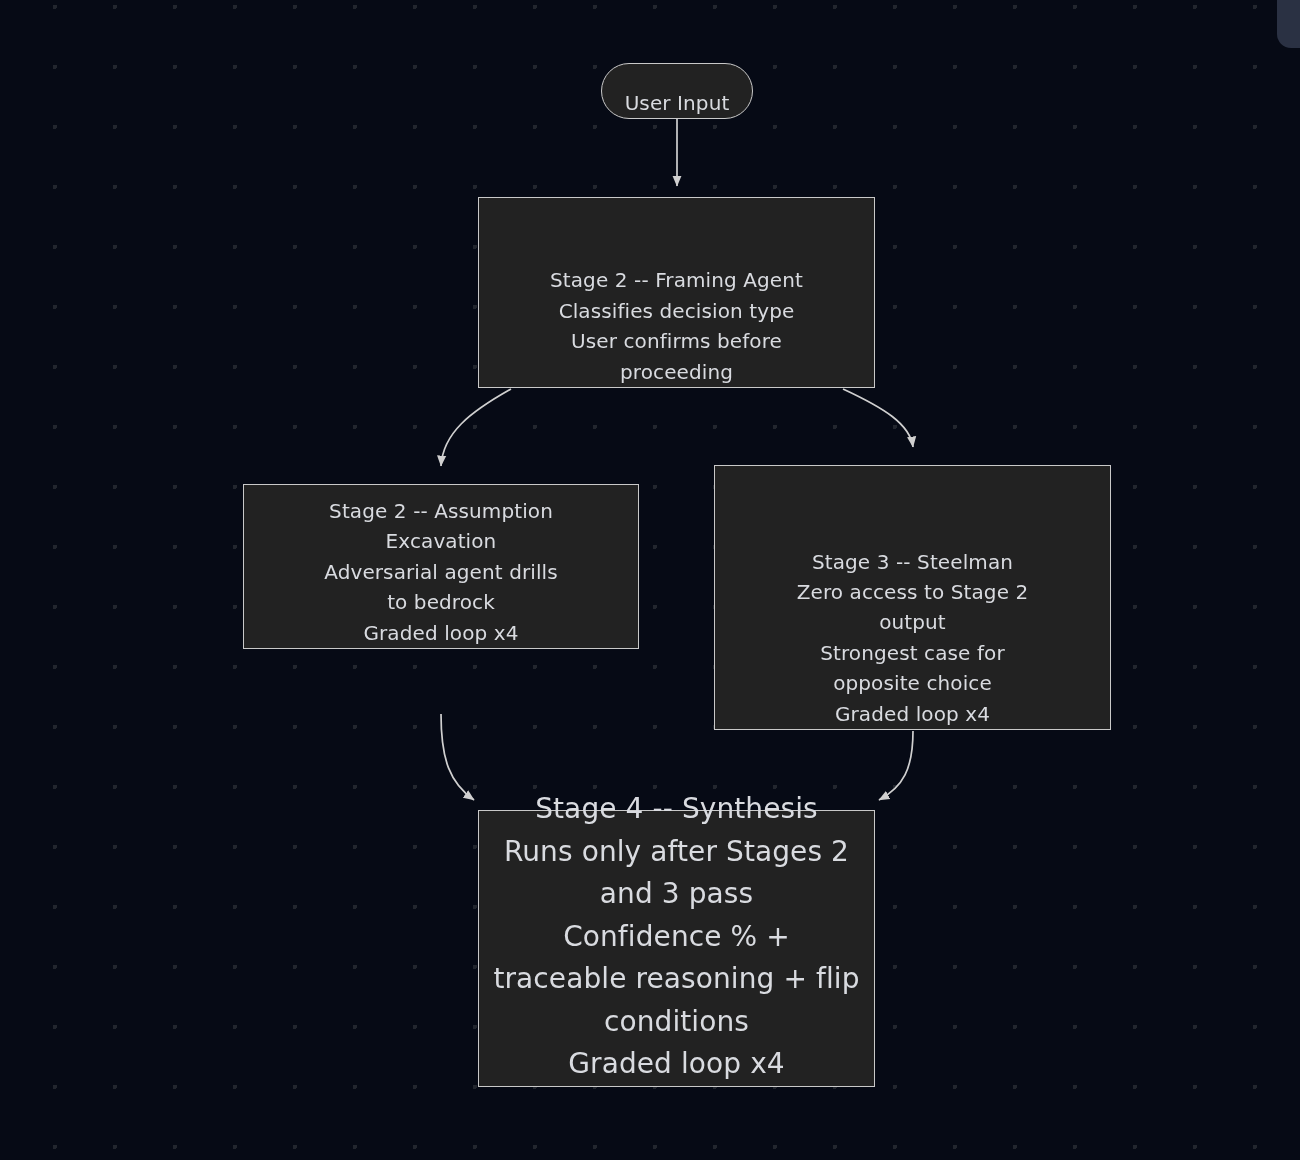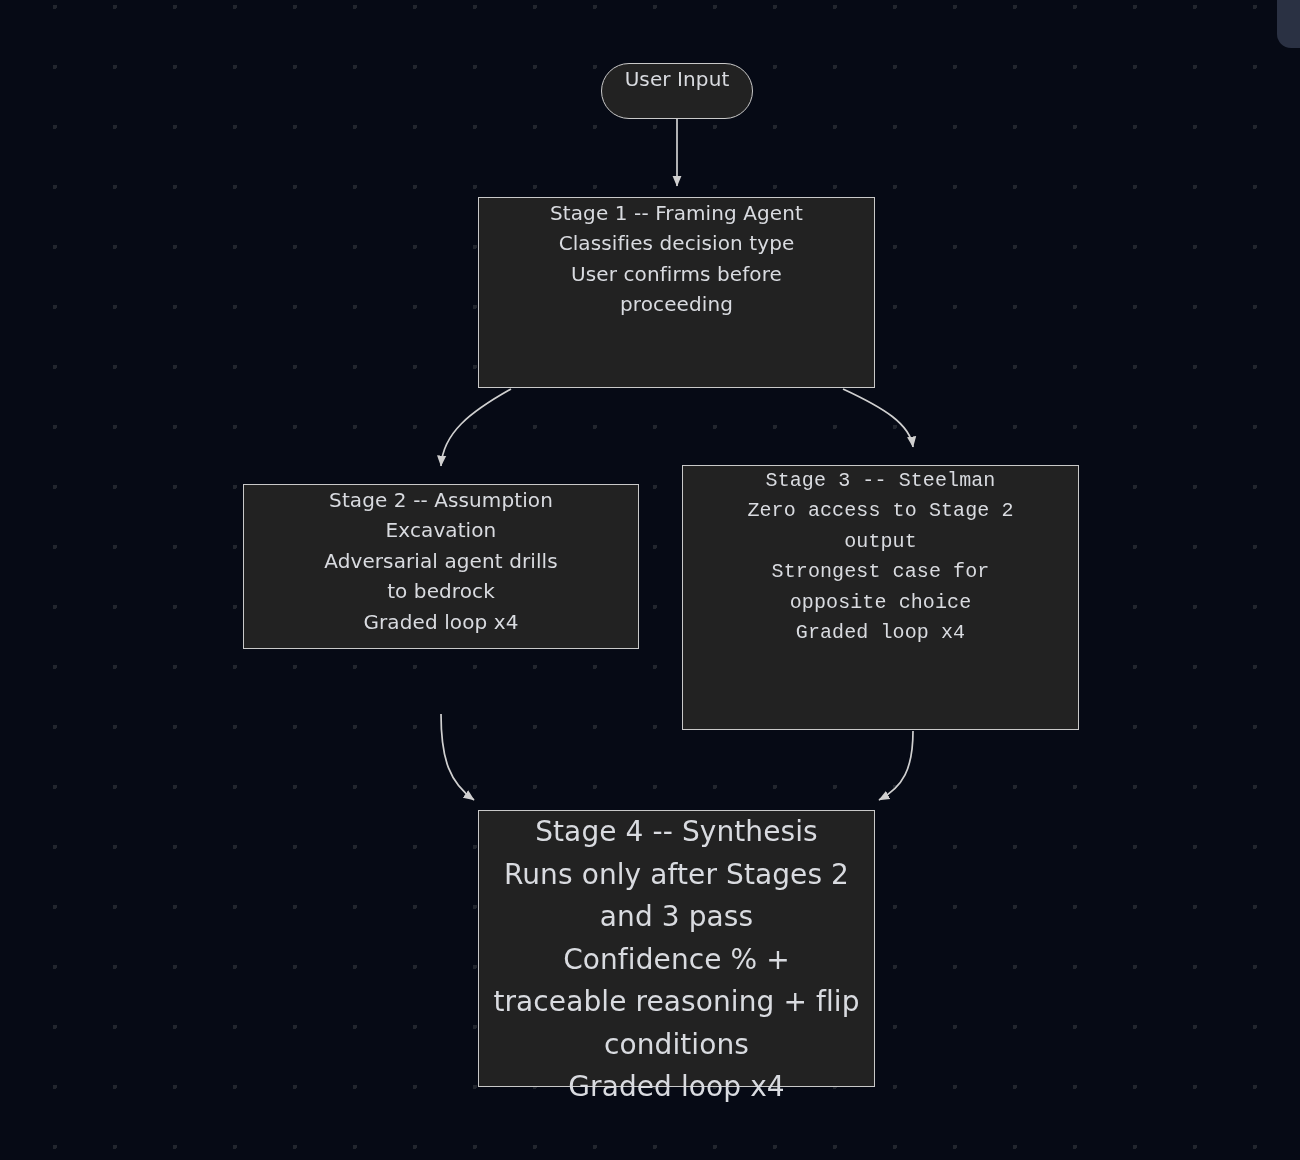--- a/index.html
+++ b/index.html
@@ -39,21 +39,21 @@
     height: 1160px;
   }
 
   .node {
     position: absolute;
     box-sizing: border-box;
     background: #222222;
     border: 1.6px solid #c9c9c9;
     color: #d9dbe0;
     display: flex;
-    align-items: flex-start;
+    align-items: flex-end;
     justify-content: center;
     text-align: center;
     line-height: 1.52;
     letter-spacing: 0.1px;
     z-index: 2;
   }
   .node .label { padding: 0 10px; white-space: pre-line; }
 
   #node-user-input {
     left: 601px; top: 63px;
@@ -65,24 +65,23 @@
     left: 478px; top: 197px;
     width: 397px; height: 191px;
     font-size: 20px;
   }
   #node-stage2 {
     left: 243px; top: 484px;
     width: 396px; height: 165px;
     font-size: 20px;
   }
   #node-stage3 {
-    left: 682px; top: 465px;
+    left: 714px; top: 465px;
     width: 397px; height: 265px;
     font-size: 20px;
-    font-family: Liberation Mono, monospace;
   }
   #node-stage4 {
     left: 478px; top: 810px;
     width: 397px; height: 277px;
     font-size: 28px;
   }
 </style>
 </head>
 <body>
 
@@ -116,21 +115,21 @@
     <g>
       <path d="M913,731 C913,769 903,787 879,800" fill="none" stroke="#d0d0d0" stroke-width="1.7" marker-end="url(#ah)"></path>
     </g>
   </svg>
 
   <div class="node" id="node-user-input">
     <span class="label">User Input</span>
   </div>
 
   <div class="node" id="node-stage1">
-    <span class="label">Stage 1 -- Framing Agent
+    <span class="label">Stage 2 -- Framing Agent
 Classifies decision type
 User confirms before
 proceeding</span>
   </div>
 
   <div class="node" id="node-stage2">
     <span class="label">Stage 2 -- Assumption
 Excavation
 Adversarial agent drills
 to bedrock

